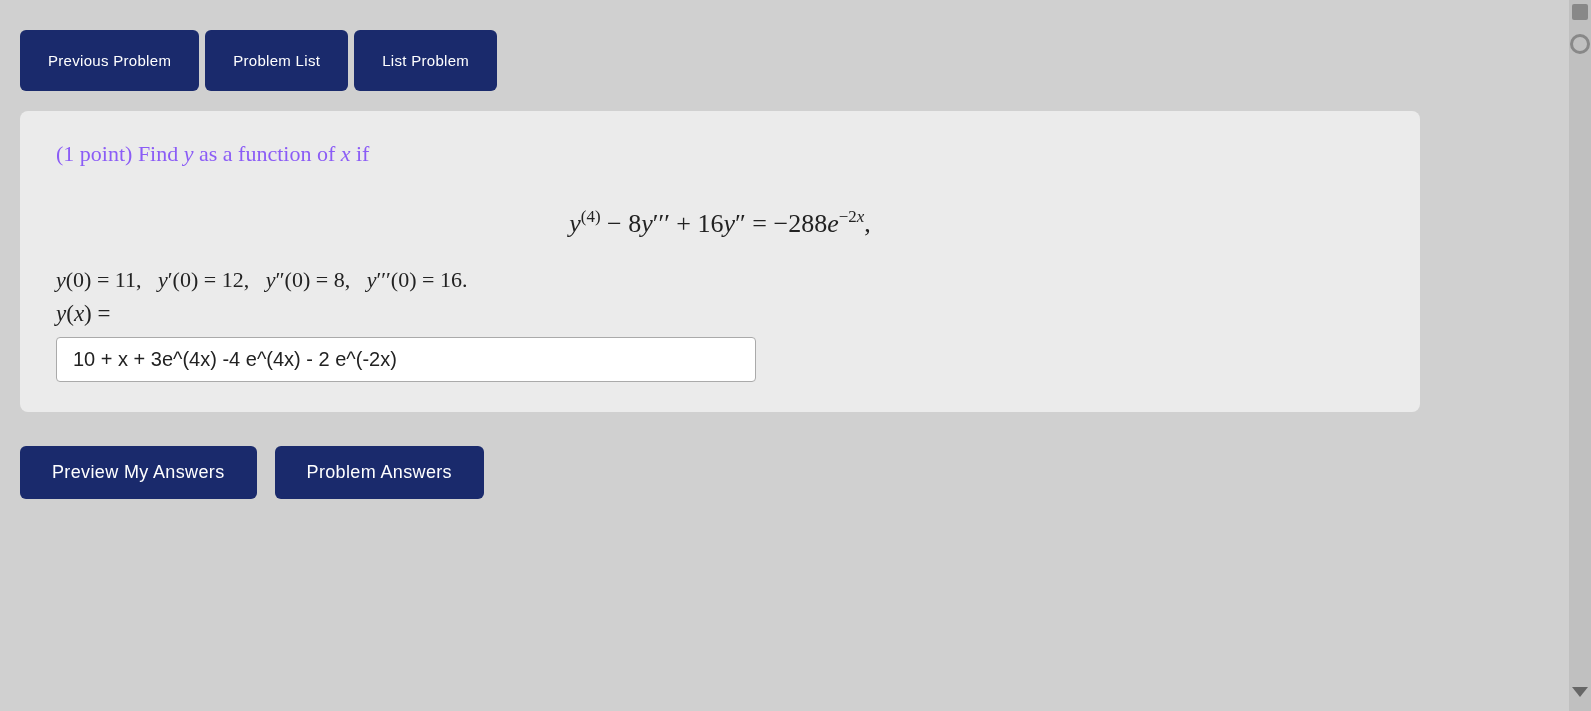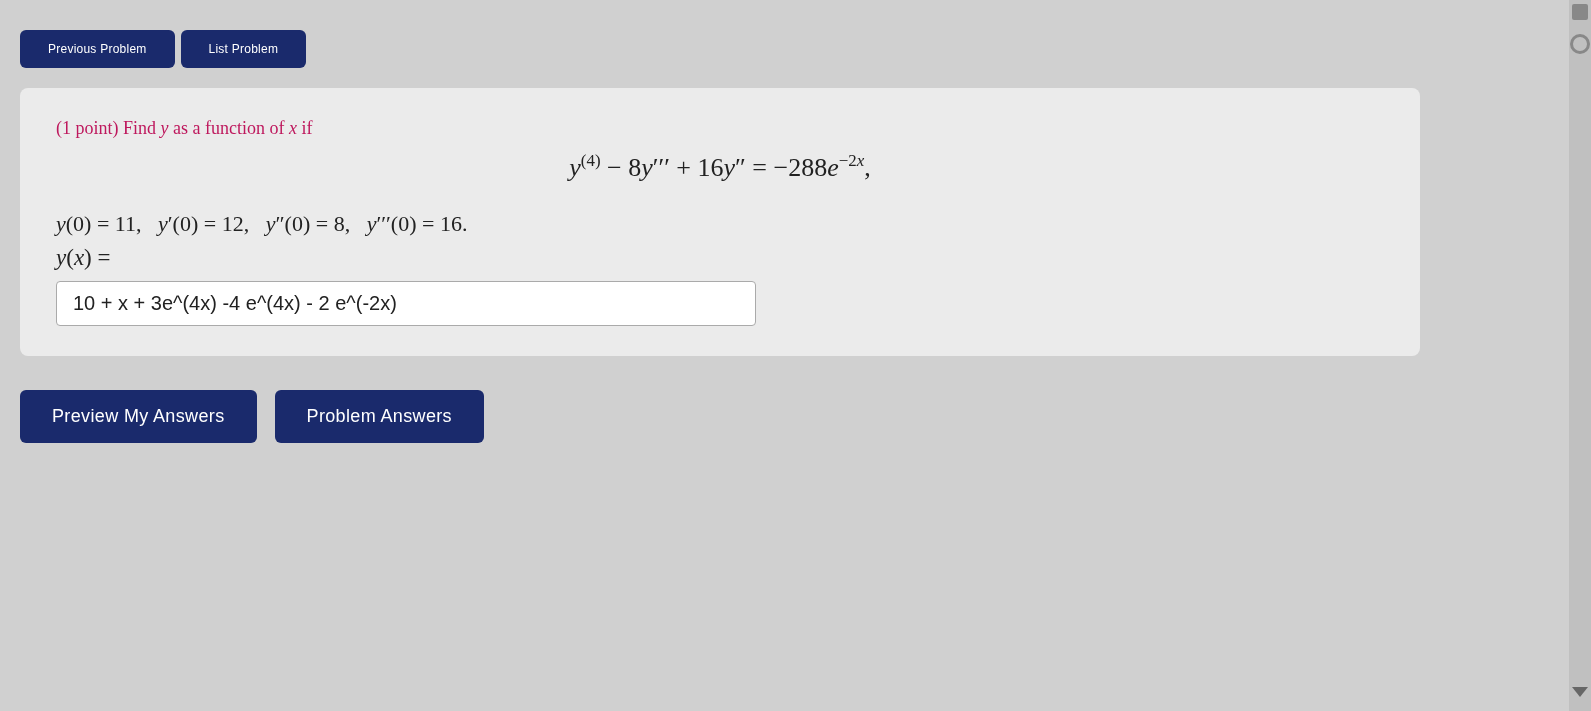--- a/index.html
+++ b/index.html
@@ -22,39 +22,39 @@
     .nav-buttons {
       display: flex;
       flex-direction: row;
       gap: 0;
       margin-bottom: 20px;
     }
     .nav-btn {
       background: #1a2a6c;
       color: #fff;
       border: none;
-      padding: 12px 28px;
-      font-size: 12px;
+      padding: 22px 28px;
+      font-size: 15px;
       font-family: Arial, sans-serif;
       cursor: pointer;
       border-radius: 6px;
       margin-right: 6px;
       letter-spacing: 0.02em;
     }
     .problem-box {
       background: #ebebeb;
       border-radius: 8px;
       padding: 30px 36px 30px 36px;
       margin-bottom: 24px;
       max-width: 1400px;
     }
     .problem-statement {
-      font-size: 18px;
-      color: #be185d;
-      margin-bottom: 12px;
+      font-size: 22px;
+      color: #8b5cf6;
+      margin-bottom: 40px;
       font-family: Georgia, serif;
     }
     .problem-statement em {
       font-style: italic;
     }
     .equation-line {
       text-align: center;
       font-size: 26px;
       margin-bottom: 28px;
       color: #222;
@@ -139,20 +139,21 @@
     }
     sup { font-size: 0.65em; vertical-align: super; }
   </style>
 </head>
 <body>
 
 <div class="main-area">
 
   <div class="nav-buttons">
     <button class="nav-btn">Previous Problem</button>
+    <button class="nav-btn">Problem List</button>
     <button class="nav-btn">List Problem</button>
   </div>
 
   <div class="problem-box">
 
     <div class="problem-statement">
       (1 point) Find <em>y</em> as a function of <em>x</em> if
     </div>
 
     <div class="equation-line">

